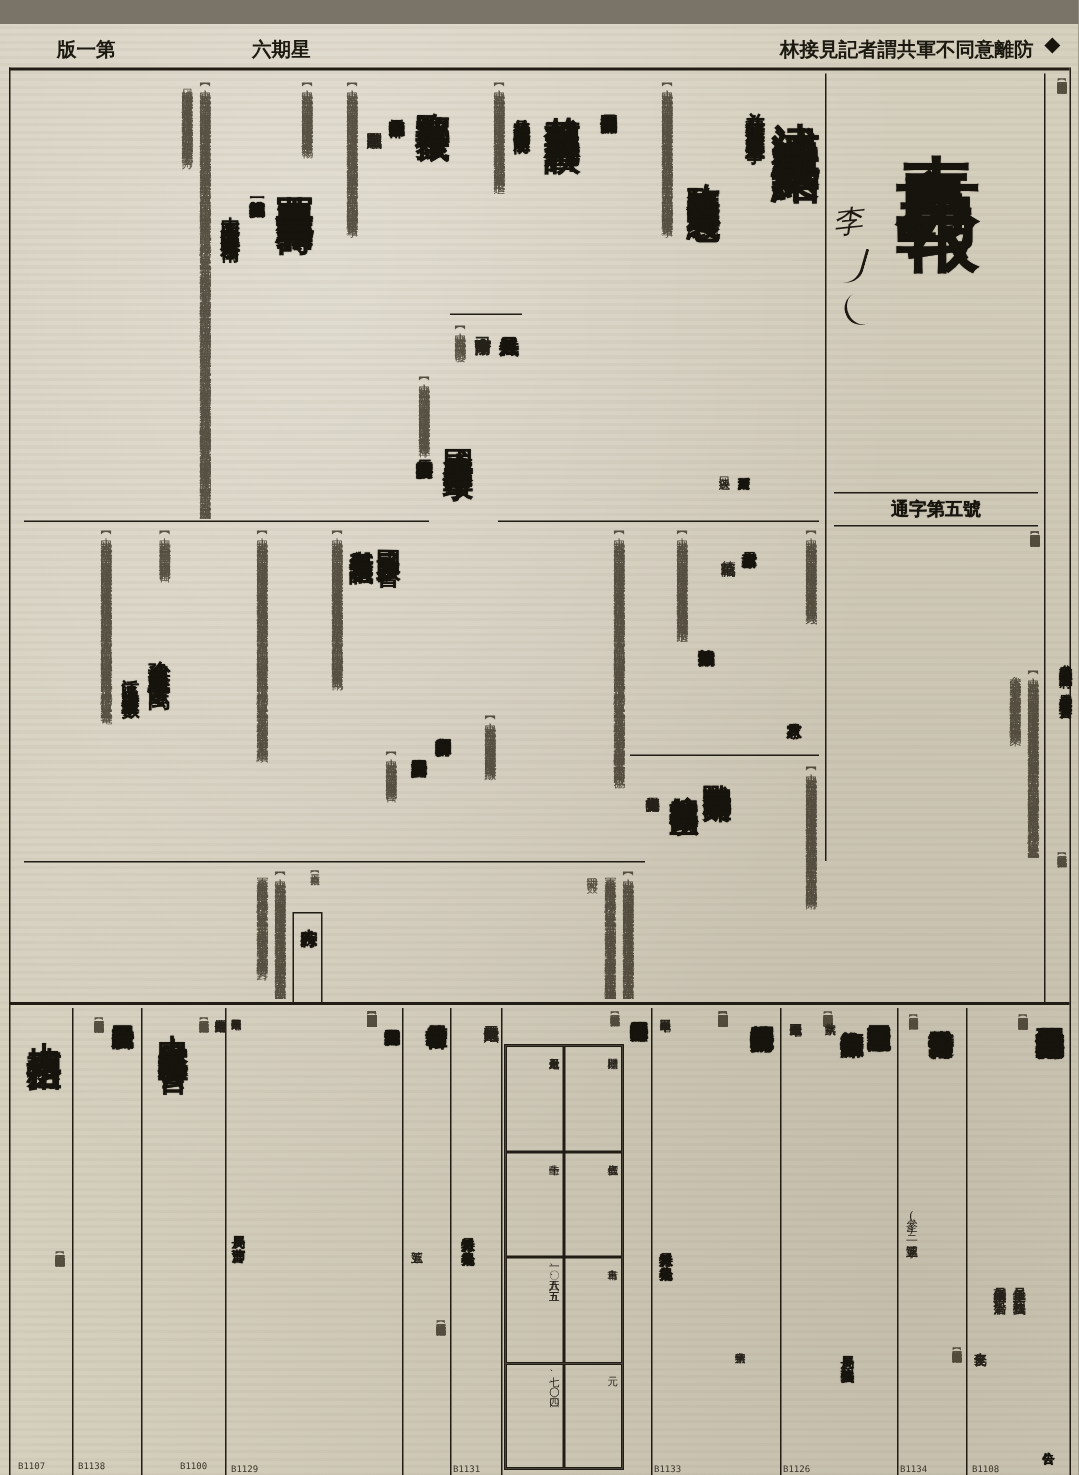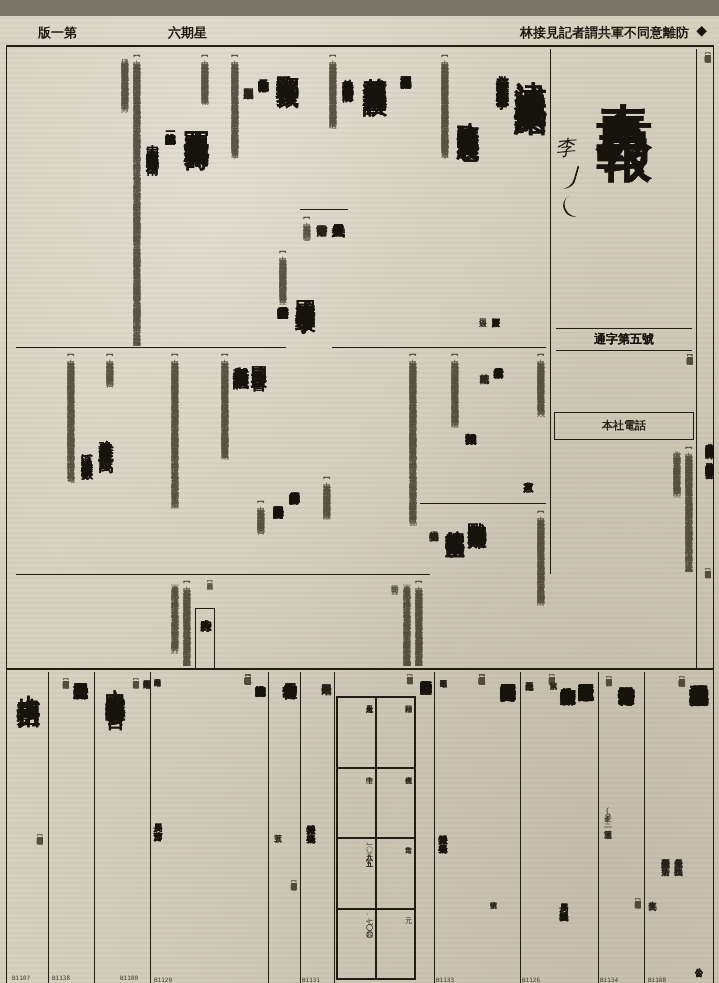--- a/index.html
+++ b/index.html
@@ -51,23 +51,20 @@
   <div class="abs v flr flr-s" style="left:698px;top:550px;width:14px;height:100px;">【中央社南京五日電】國防部發言人頃稱國軍某部昨日拂曉</div>
 
   <div class="abs v hd" style="left:588px;top:42px;height:268px;font-size:56px;line-height:76px;letter-spacing:8px;">青島公報</div>
   <div class="abs" style="left:560px;top:118px;width:24px;height:120px;transform:rotate(-6deg);">
     <span style="font-size:20px;font-style:italic;color:#1d1912;">李</span>
     <span class="abs" style="left:6px;top:30px;width:10px;height:26px;border-right:2px solid #1d1912;border-radius:0 0 14px 0;transform:rotate(22deg);display:block;"></span>
     <span class="abs" style="left:2px;top:62px;width:12px;height:22px;border-left:2px solid #1d1912;border-radius:12px 0 0 12px;transform:rotate(-18deg);display:block;"></span>
   </div>
   <div class="abs hd" style="left:556px;top:312px;width:136px;text-align:center;font-size:12px;border-top:1px solid #211d15;border-bottom:1px solid #211d15;padding:2px 0;">通字第五號</div>
   <div class="abs v flr flr-s" style="left:552px;top:336px;width:142px;height:56px;">【中央社南京五日電】國防部發言人頃稱國軍某部昨日拂曉向盤踞隴海沿線之共軍進擊斃傷甚眾並俘獲槍械彈藥無算殘部已向北竄退我軍正跟蹤追擊中又魯南方面共軍千餘附山砲兩門竄擾嶧縣附近經守軍奮勇堵擊激戰兩小時不支潰退地方秩序已告恢復【中</div>
-  <div class="abs boxed" style="left:554px;top:396px;width:138px;height:26px;">
-    <div style="text-align:center;font-weight:700;font-size:11px;padding-top:5px;">本社電話</div>
-  </div>
   <div class="abs v flr" style="left:552px;top:428px;width:142px;height:128px;">【中央社南京五日電】國防部發言人頃稱國軍某部昨日拂曉向盤踞隴海沿線之共軍進擊斃傷甚眾並俘獲槍械彈藥無算殘部已向北竄退我軍正跟蹤追擊中又魯南方面共軍千餘附山砲兩門竄擾嶧縣附近經守軍奮勇堵擊激戰兩小時不支潰退地方秩序已告恢復【中央社北平五日電】軍事調處執行部美方代表頃表示和平整軍方案仍在繼續商談中雙方對若干技術問題尚未獲致協議惟大體原則業</div>
 
   <div class="abs v hd" style="left:512px;top:40px;height:292px;font-size:32px;line-height:38px;letter-spacing:3px;">津浦線北段共軍集結</div>
   <div class="abs v hd" style="left:493px;top:48px;height:282px;font-size:13px;line-height:18px;letter-spacing:2px;">并在韓莊運河沿岸構築工事</div>
   <div class="abs v hd" style="left:452px;top:88px;height:242px;font-size:22px;line-height:34px;letter-spacing:2px;">攻陷繁峙似將進襲綏包</div>
   <div class="abs v flr" style="left:416px;top:36px;width:34px;height:294px;">【中央社南京五日電】國防部發言人頃稱國軍某部昨日拂曉向盤踞隴海沿線之共軍進擊斃傷甚眾並俘獲槍械彈藥無算殘部已向北竄退我軍正跟蹤追擊中又魯南方面共軍千餘附山砲兩門竄擾嶧縣附近經守軍奮勇堵擊</div>
 
   <div class="abs v hd" style="left:398px;top:52px;height:172px;font-size:11px;line-height:14px;">軍調部長春分部美代表</div>
   <div class="abs v hd" style="left:358px;top:42px;height:212px;font-size:24px;line-height:34px;letter-spacing:2px;">戴伯爾與林彪會談</div>
   <div class="abs v hd" style="left:340px;top:54px;height:224px;font-size:11px;line-height:15px;letter-spacing:1px;">林接見記者謂共軍不同意離防</div>

